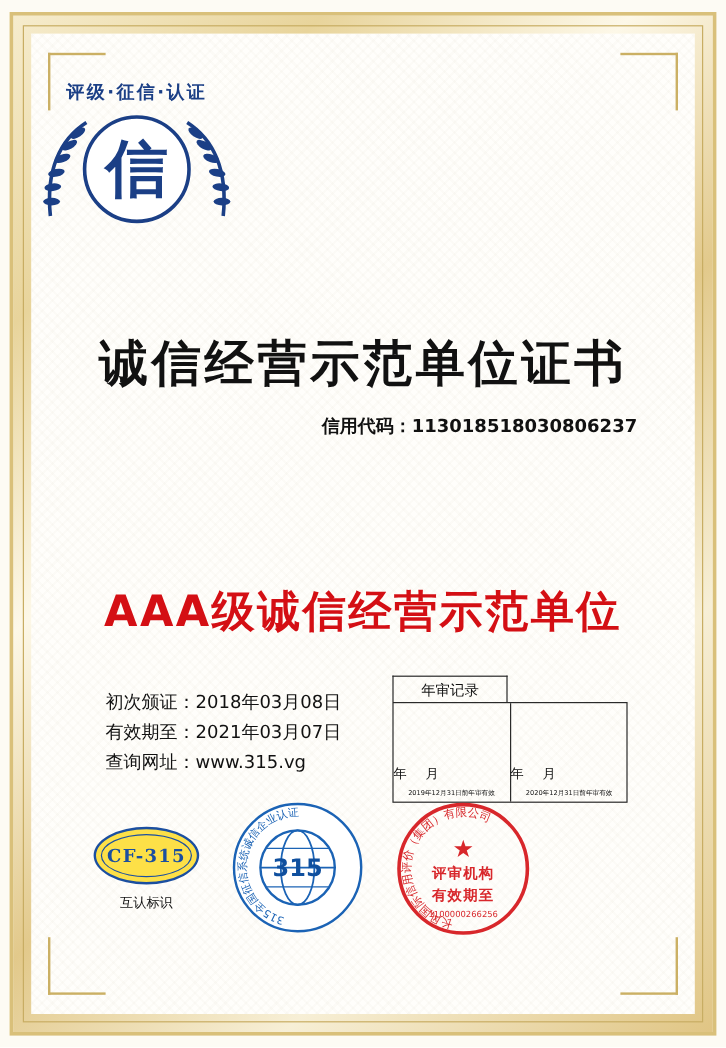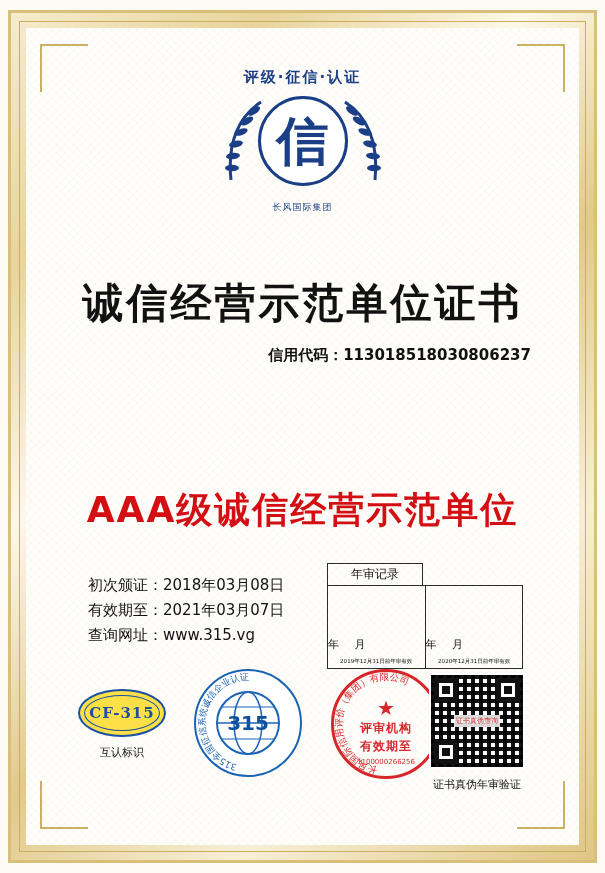--- a/index.html
+++ b/index.html
@@ -73,21 +73,21 @@
   .corner.tr { right: 14px; top: 16px;  border-left: none;  border-bottom: none; }
   .corner.bl { left: 14px;  bottom: 16px; border-right: none; border-top: none; }
   .corner.br { right: 14px; bottom: 16px; border-left: none;  border-top: none; }
 
   
   .emblem-wrap {
     position: absolute;
     left: 0; right: 0;
     top: 40px;
     display: flex;
-    justify-content: center;
+    justify-content: flex-start;
   }
   .emblem {
     position: relative;
     width: 176px;
     height: 150px;
   }
   .emblem-arc {
     position: absolute;
     left: 0; top: 0;
     width: 176px;
@@ -205,21 +205,21 @@
   .review-title {
     border: 1px solid #2a2a2a;
     border-bottom: none;
     height: 22px;
     line-height: 22px;
     text-align: center;
     font-size: 12px;
     color: #111;
     width: 96px;
     box-sizing: border-box;
-    font-family: Liberation Mono, monospace;
+    font-family: Liberation Sans, sans-serif;
   }
   .review-grid {
     border: 1px solid #2a2a2a;
     height: 82px;
     display: flex;
   }
   .review-cell {
     flex: 1;
     position: relative;
     box-sizing: border-box;
@@ -448,21 +448,20 @@
             <ellipse cx="31" cy="46" rx="7" ry="3.2" transform="rotate(12 31 46)"></ellipse>
             <ellipse cx="34" cy="58" rx="7" ry="3.2" transform="rotate(6 34 58)"></ellipse>
             <ellipse cx="35" cy="70" rx="7" ry="3.2" transform="rotate(0 35 70)"></ellipse>
           </g>
         </svg>
 
         <div class="emblem-arc">评级·征信·认证</div>
         <div class="emblem-circle">
           <span class="emblem-char">信</span>
         </div>
-        <div class="emblem-sub">长风国际集团</div>
       </div>
     </div>
 
     <div class="main-title">诚信经营示范单位证书</div>
 
     <div class="credit-code">
       <span>信用代码：</span><span>113018518030806237</span>
     </div>
 
 
@@ -526,25 +525,16 @@
               <textPath href="#stampCircle" startOffset="3%">长风国际信用评价（集团）有限公司</textPath>
             </text>
           </svg>
           <div class="stamp-star">★</div>
           <div class="stamp-mid">评审机构</div>
           <div class="stamp-mid" style="top:66px;">有效期至</div>
           <div class="stamp-bottom">1100000266256</div>
         </div>
       </div>
 
-      <div class="badge qr-badge">
-        <div class="qr">
-          <div class="eye tl"></div>
-          <div class="eye tr"></div>
-          <div class="eye bl"></div>
-          <div class="qr-overlay">证书真伪查询</div>
-        </div>
-        <div class="qr-caption">证书真伪年审验证</div>
-      </div>
 
     </div>
   </div>
 </div>
 
 </body></html>

